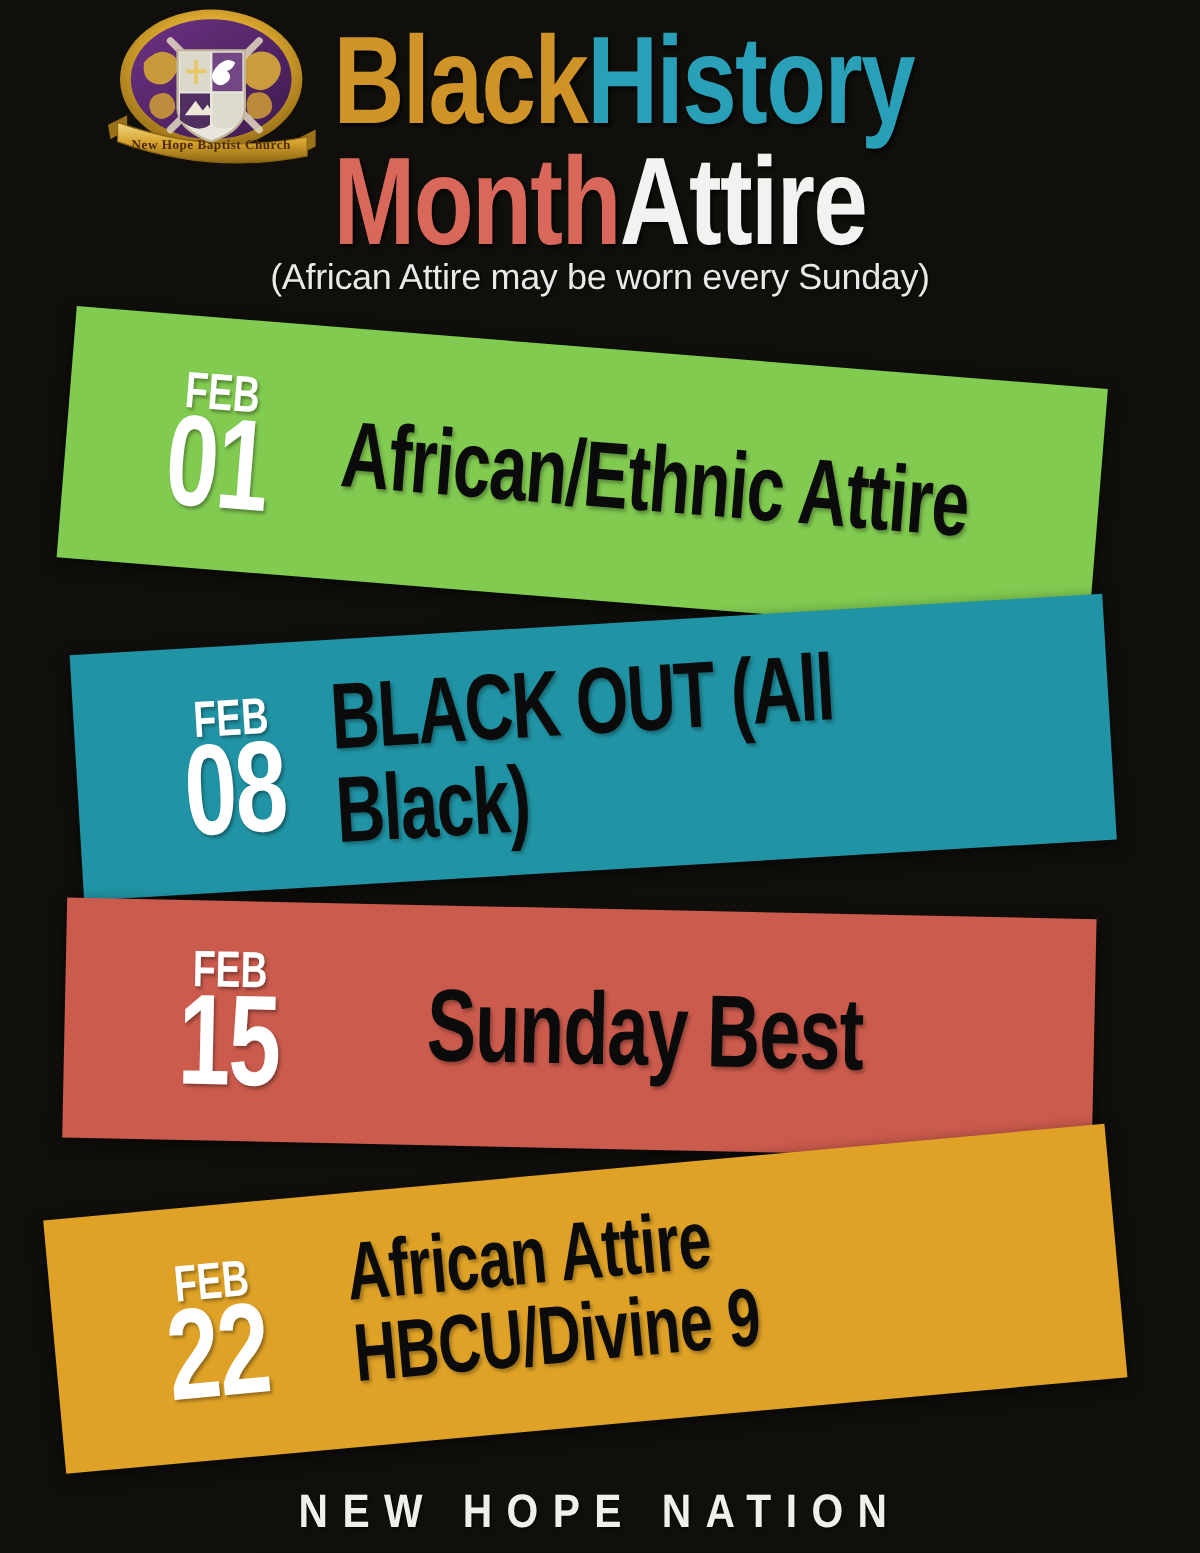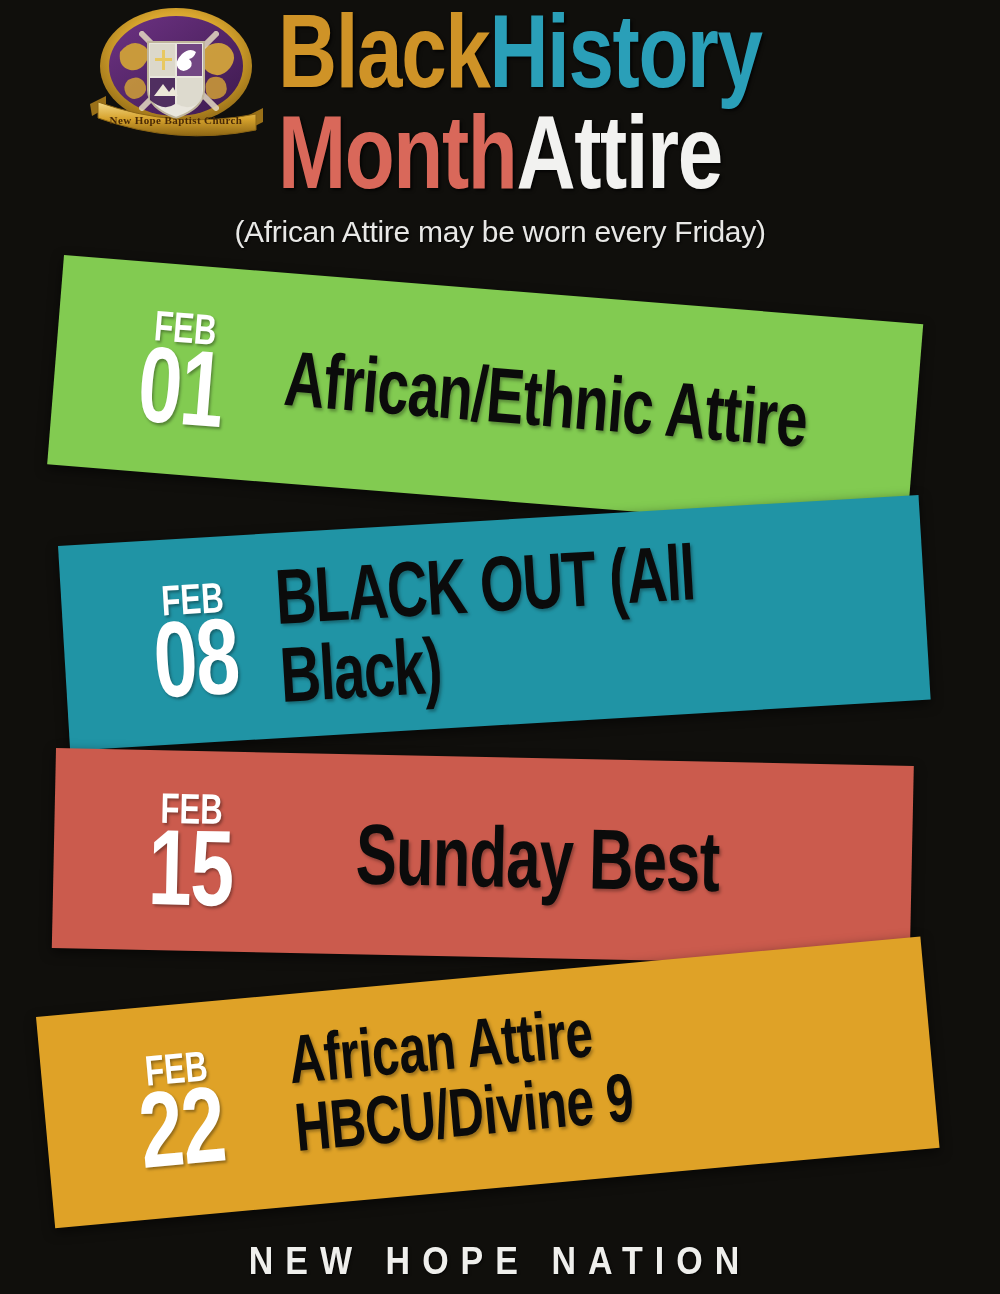--- a/index.html
+++ b/index.html
@@ -33,21 +33,21 @@
     left: 84px;
     top: 4px;
     width: 185px;
     height: 140px;
   }
   .logo svg { display: block; width: 185px; height: 140px; }
 
   .title-block {
     position: absolute;
     left: 278px;
-    top: 4px;
+    top: 20px;
     width: 700px;
   }
 
   .title-line {
     font-family: "Liberation Sans Narrow", "Liberation Sans", sans-serif;
     font-weight: bold;
     letter-spacing: -1.5px;
     line-height: 0.92;
     white-space: nowrap;
     text-shadow: 2px 2px 3px rgba(0,0,0,0.75);
@@ -237,21 +237,21 @@
 
     <div class="title-block">
       <div class="title-line title-line-1">
         <span class="w-black">Black</span><span class="w-history">History</span>
       </div>
       <div class="title-line title-line-2">
         <span class="w-month">Month</span><span class="w-attire">Attire</span>
       </div>
     </div>
 
-    <div class="subtitle">(African Attire may be worn every Friday)</div>
+    <div class="subtitle">(African Attire may be worn every Sunday)</div>
   </div>
 
   <div class="banner" id="banner-1">
     <div class="date-box">
       <span class="date-mon">FEB</span>
       <span class="date-day">01</span>
     </div>
     <div class="banner-label">
       <span class="ln">African/Ethnic Attire</span>
     </div>

